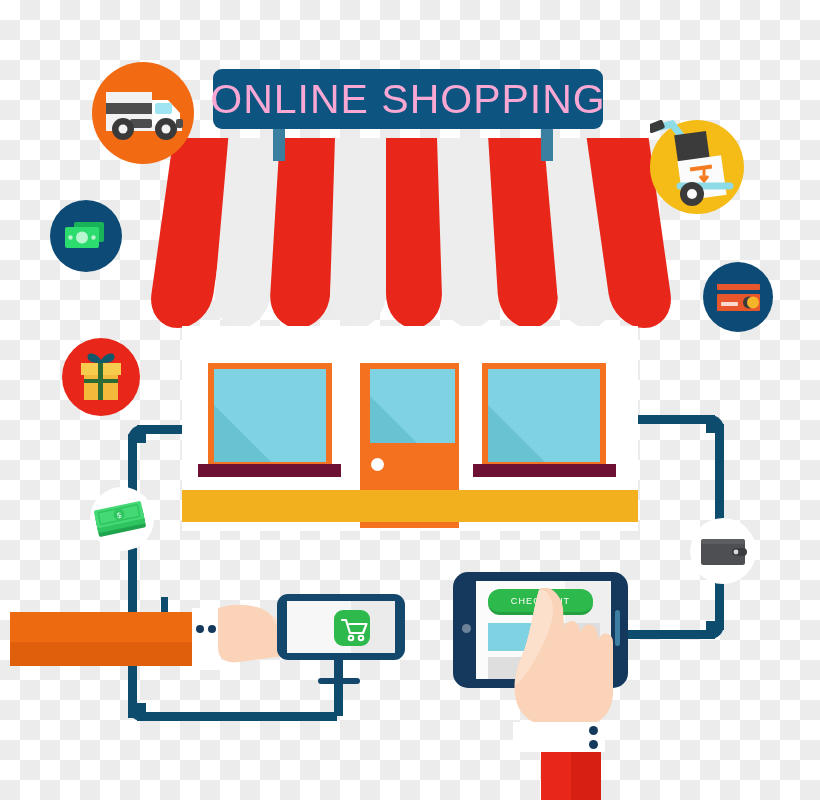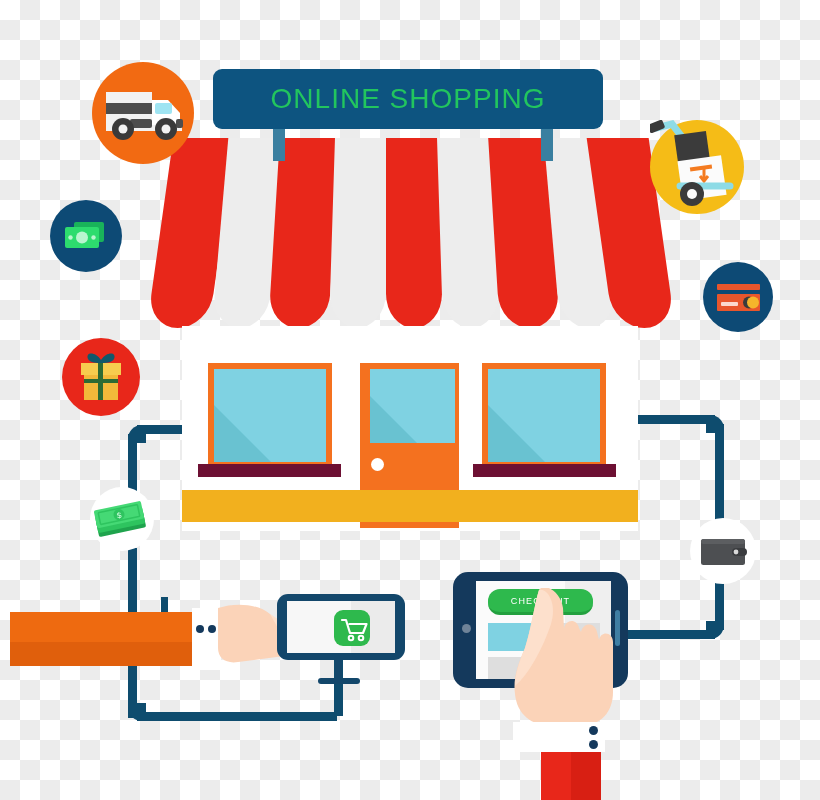--- a/index.html
+++ b/index.html
@@ -26,21 +26,21 @@
   
   .pipe{position:absolute;background:#0e4c6e;}
 
   
   #sign-board{
     left:213px;top:69px;width:390px;height:60px;
     background:#0d5480;border-radius:9px;
     display:flex;align-items:center;justify-content:center;
   }
   #sign-text{
-    color:#22c55e;font-size:28px;letter-spacing:1px;
+    color:#f9a8d4;font-size:41px;letter-spacing:1px;
     font-family:"Liberation Sans", sans-serif;font-weight:400;
     white-space:nowrap;line-height:1;
   }
   .sign-post{position:absolute;width:12px;height:32px;background:#3a7fa0;top:129px;}
 
   
   #awning{position:absolute;left:160px;top:138px;width:500px;height:190px;}
   .stripe{position:absolute;top:0;height:190px;}
   .stripe i{
     display:block;width:100%;height:100%;

